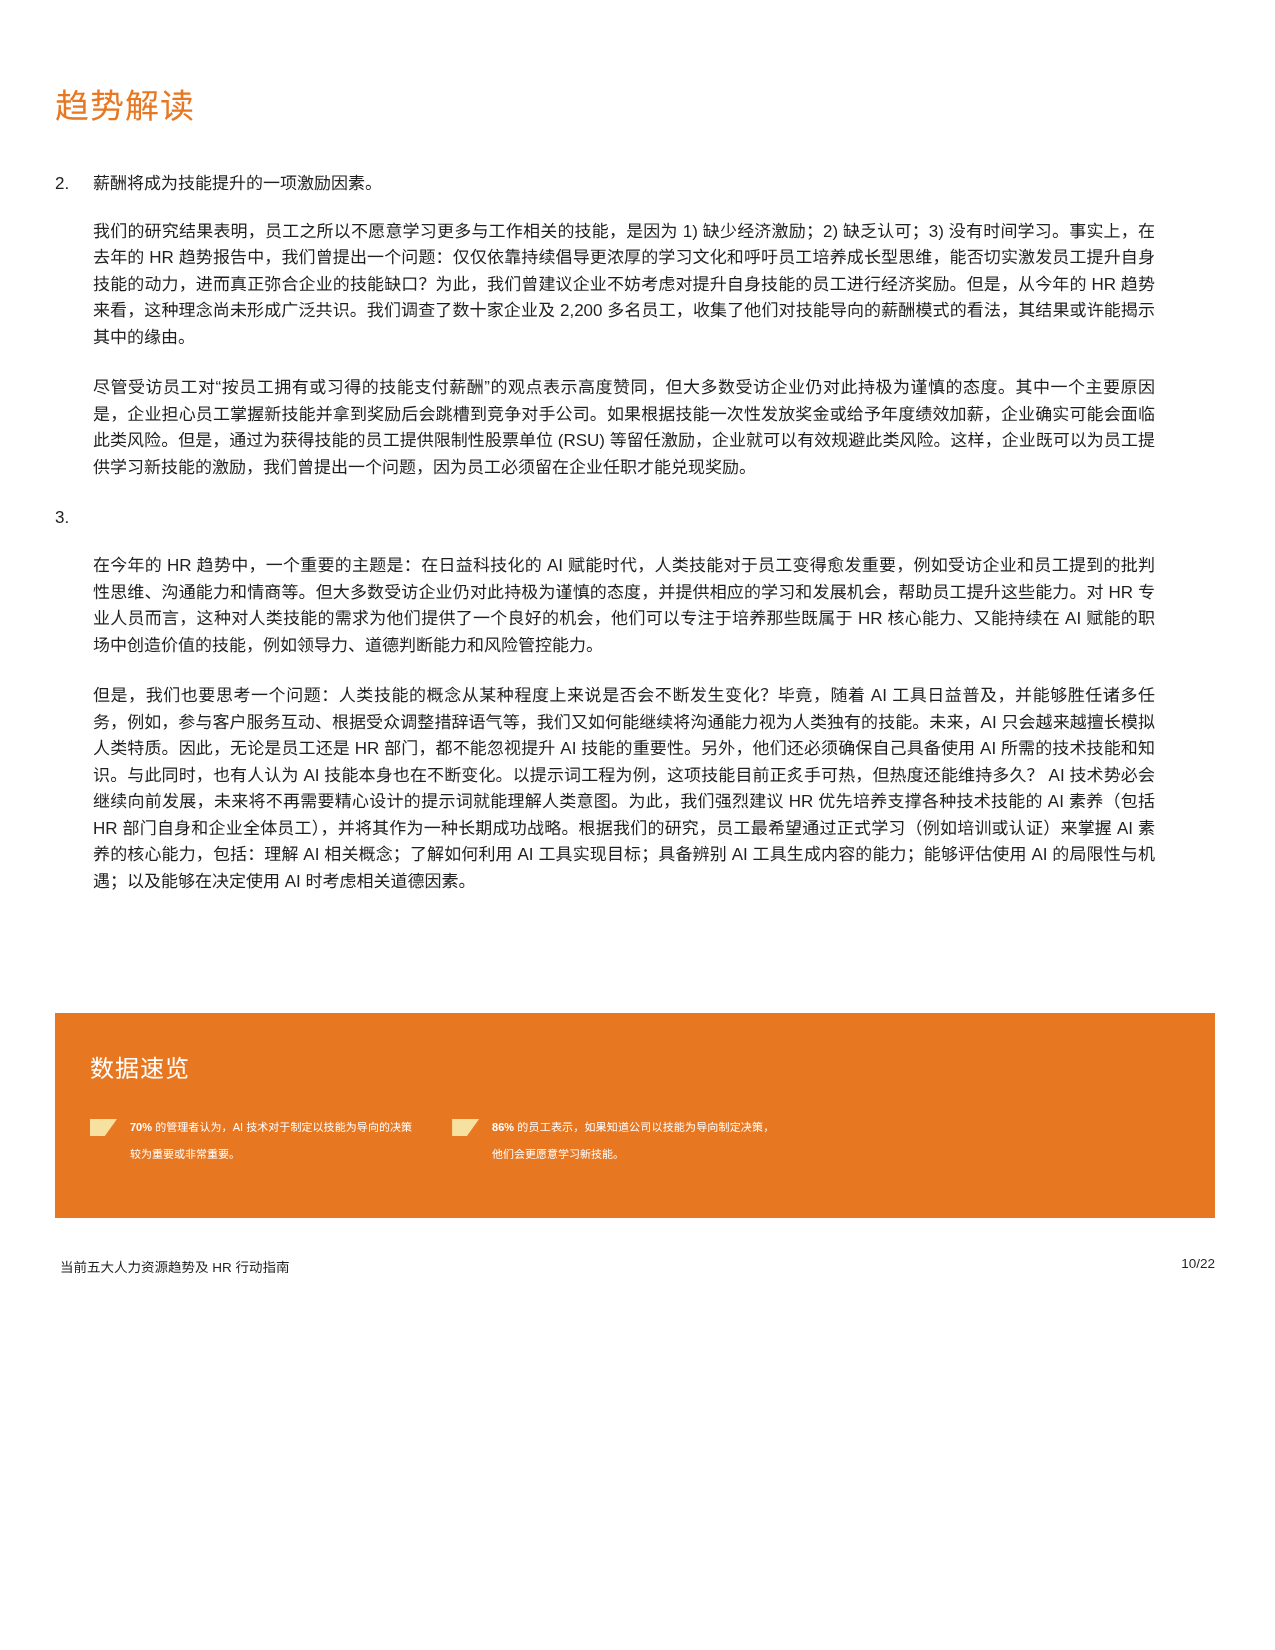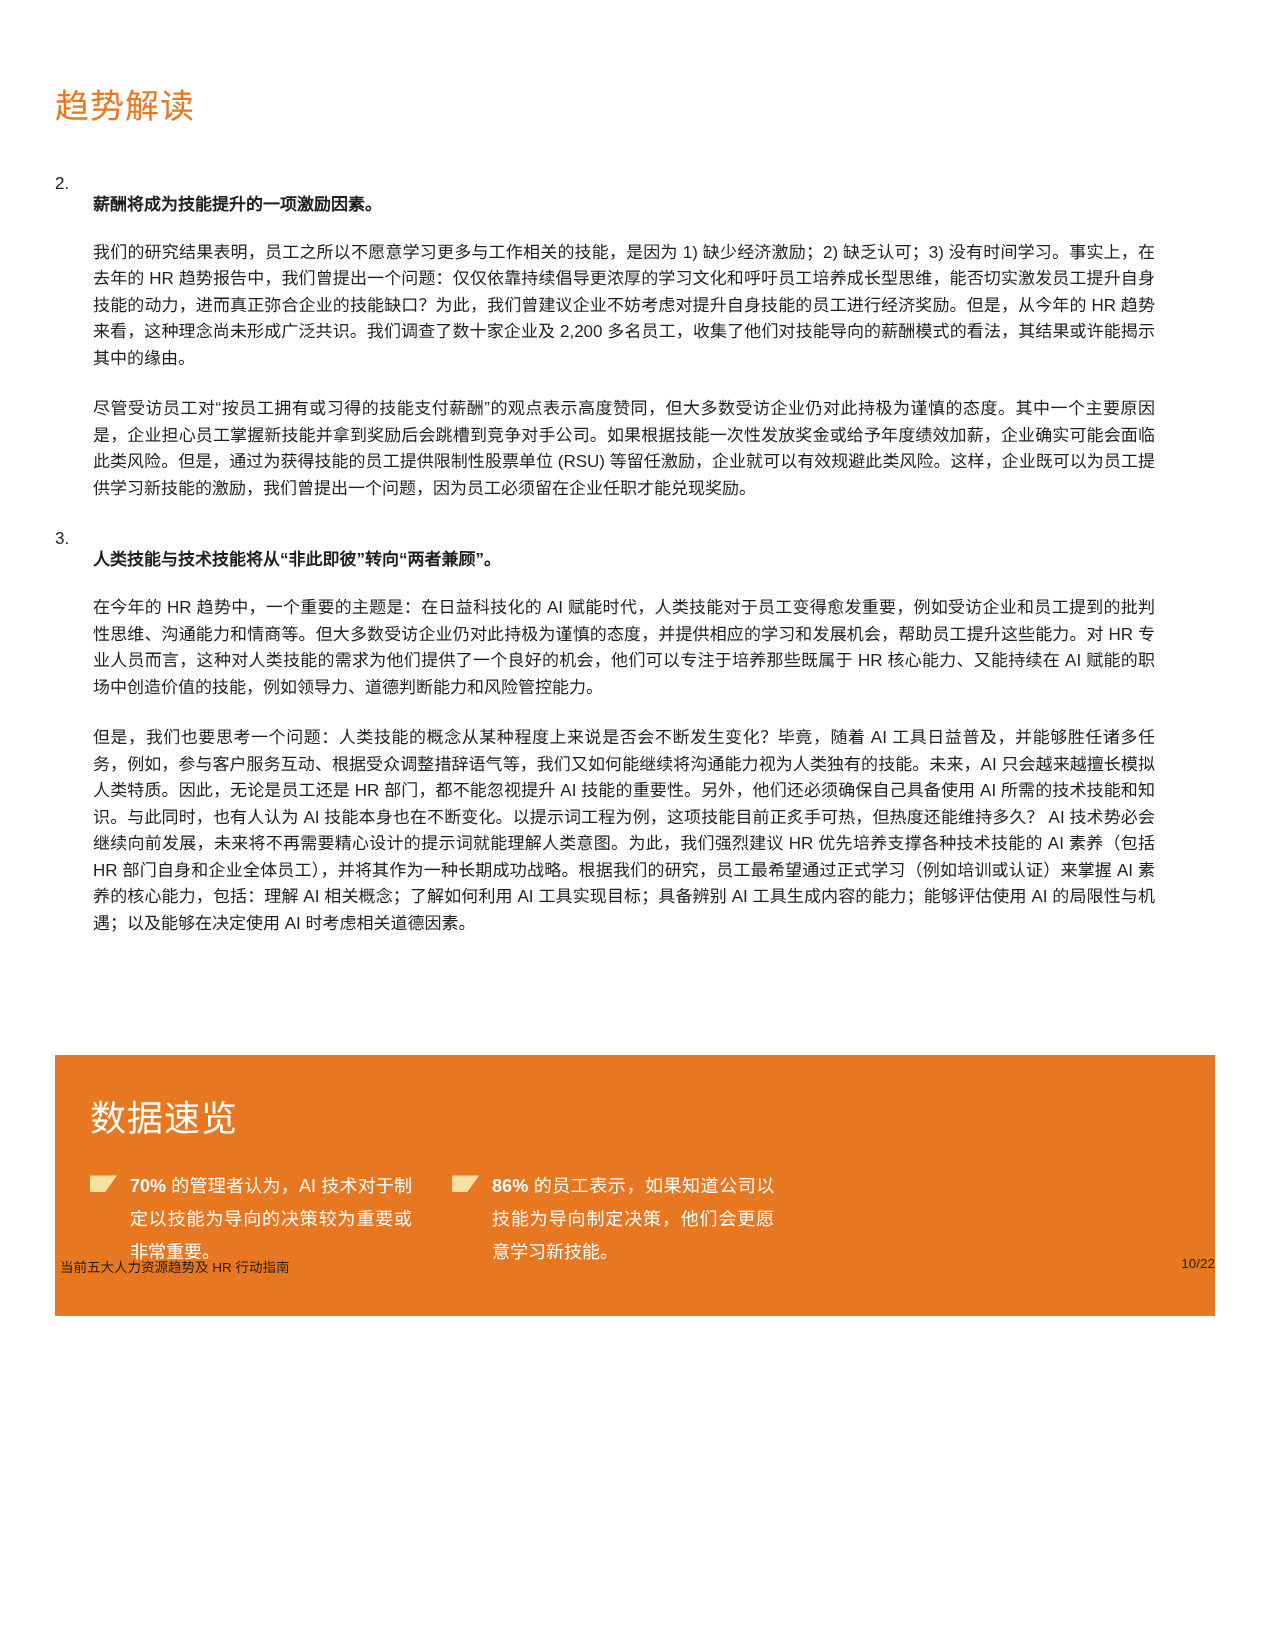--- a/index.html
+++ b/index.html
@@ -32,37 +32,37 @@
   .trend-head {
     display: flex;
     margin-bottom: 22px;
     line-height: 26px;
   }
   .trend-num {
     width: 38px;
     flex: 0 0 38px;
     font-weight: 400;
   }
-  .trend-heading { font-weight: 700; margin-top: 21px; }
+  .trend-heading { font-weight: 400; }
 
   .trend p {
     margin: 0 60px 24px 38px;
     line-height: 26.5px;
     text-align: justify;
   }
 
   .highlight-box {
     margin-top: 118px;
     width: 100%;
     background: #E87722;
     padding: 42px 40px 50px 35px;
     color: #ffffff;
   }
   .highlight-title {
-    font-size: 36px;
+    font-size: 24px;
     font-weight: 400;
     line-height: 1.2;
     margin: 0 0 30px 0;
     letter-spacing: 1px;
   }
   .stats {
     display: grid;
     grid-template-columns: 1fr 1fr 1.12fr;
     column-gap: 40px;
   }
@@ -73,22 +73,22 @@
   .flag-icon {
     flex: 0 0 27px;
     width: 27px;
     height: 17px;
     margin-top: 5px;
     margin-right: 13px;
     background: #F7E1A0;
     clip-path: polygon(0 0, 100% 0, 55% 100%, 0 100%);
   }
   .stat-text {
-    font-size: 18px;
-    line-height: 33px;
+    font-size: 11px;
+    line-height: 27px;
     text-align: justify;
   }
   .stat-text b { font-weight: 700; }
 
   .page-footer {
     position: absolute;
     left: 60px;
     right: 60px;
     bottom: 40px;
     display: flex;
@@ -109,21 +109,20 @@
       <span class="trend-num">2.</span>
       <span class="trend-heading">薪酬将成为技能提升的一项激励因素。</span>
     </div>
     <p>我们的研究结果表明，员工之所以不愿意学习更多与工作相关的技能，是因为 1) 缺少经济激励；2) 缺乏认可；3) 没有时间学习。事实上，在去年的 HR 趋势报告中，我们曾提出一个问题：仅仅依靠持续倡导更浓厚的学习文化和呼吁员工培养成长型思维，能否切实激发员工提升自身技能的动力，进而真正弥合企业的技能缺口？为此，我们曾建议企业不妨考虑对提升自身技能的员工进行经济奖励。但是，从今年的 HR 趋势来看，这种理念尚未形成广泛共识。我们调查了数十家企业及 2,200 多名员工，收集了他们对技能导向的薪酬模式的看法，其结果或许能揭示其中的缘由。</p>
     <p>尽管受访员工对“按员工拥有或习得的技能支付薪酬”的观点表示高度赞同，但大多数受访企业仍对此持极为谨慎的态度。其中一个主要原因是，企业担心员工掌握新技能并拿到奖励后会跳槽到竞争对手公司。如果根据技能一次性发放奖金或给予年度绩效加薪，企业确实可能会面临此类风险。但是，通过为获得技能的员工提供限制性股票单位 (RSU) 等留任激励，企业就可以有效规避此类风险。这样，企业既可以为员工提供学习新技能的激励，我们曾提出一个问题，因为员工必须留在企业任职才能兑现奖励。</p>
   </section>
 
   <section class="trend">
     <div class="trend-head">
       <span class="trend-num">3.</span>
-      <span class="trend-heading">人类技能与技术技能将从“非此即彼”转向“两者兼顾”。</span>
     </div>
     <p>在今年的 HR 趋势中，一个重要的主题是：在日益科技化的 AI 赋能时代，人类技能对于员工变得愈发重要，例如受访企业和员工提到的批判性思维、沟通能力和情商等。但大多数受访企业仍对此持极为谨慎的态度，并提供相应的学习和发展机会，帮助员工提升这些能力。对 HR 专业人员而言，这种对人类技能的需求为他们提供了一个良好的机会，他们可以专注于培养那些既属于 HR 核心能力、又能持续在 AI 赋能的职场中创造价值的技能，例如领导力、道德判断能力和风险管控能力。</p>
     <p>但是，我们也要思考一个问题：人类技能的概念从某种程度上来说是否会不断发生变化？毕竟，随着 AI 工具日益普及，并能够胜任诸多任务，例如，参与客户服务互动、根据受众调整措辞语气等，我们又如何能继续将沟通能力视为人类独有的技能。未来，AI 只会越来越擅长模拟人类特质。因此，无论是员工还是 HR 部门，都不能忽视提升 AI 技能的重要性。另外，他们还必须确保自己具备使用 AI 所需的技术技能和知识。与此同时，也有人认为 AI 技能本身也在不断变化。以提示词工程为例，这项技能目前正炙手可热，但热度还能维持多久？ AI 技术势必会继续向前发展，未来将不再需要精心设计的提示词就能理解人类意图。为此，我们强烈建议 HR 优先培养支撑各种技术技能的 AI 素养（包括 HR 部门自身和企业全体员工），并将其作为一种长期成功战略。根据我们的研究，员工最希望通过正式学习（例如培训或认证）来掌握 AI 素养的核心能力，包括：理解 AI 相关概念；了解如何利用 AI 工具实现目标；具备辨别 AI 工具生成内容的能力；能够评估使用 AI 的局限性与机遇；以及能够在决定使用 AI 时考虑相关道德因素。</p>
   </section>
 
   <section class="highlight-box">
     <h2 class="highlight-title">数据速览</h2>
     <div class="stats">
       <div class="stat">
         <span class="flag-icon"></span>

